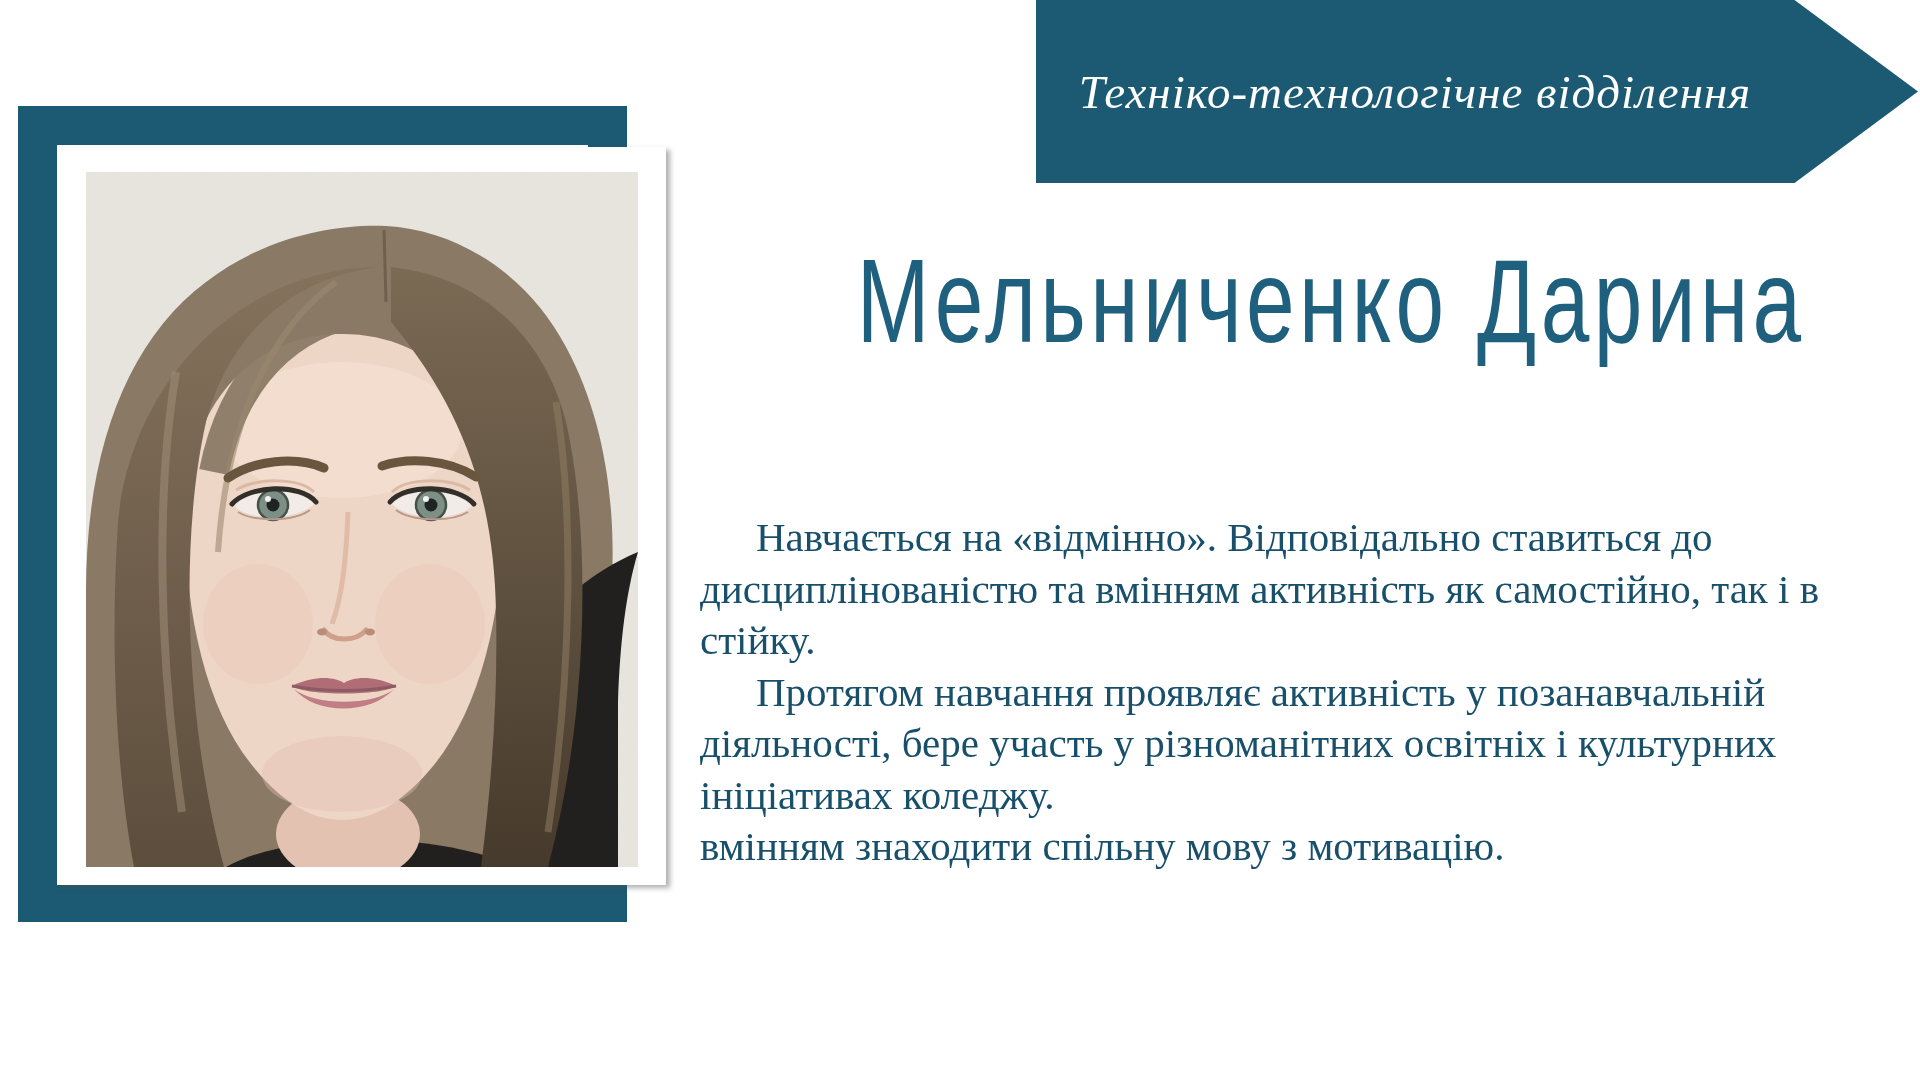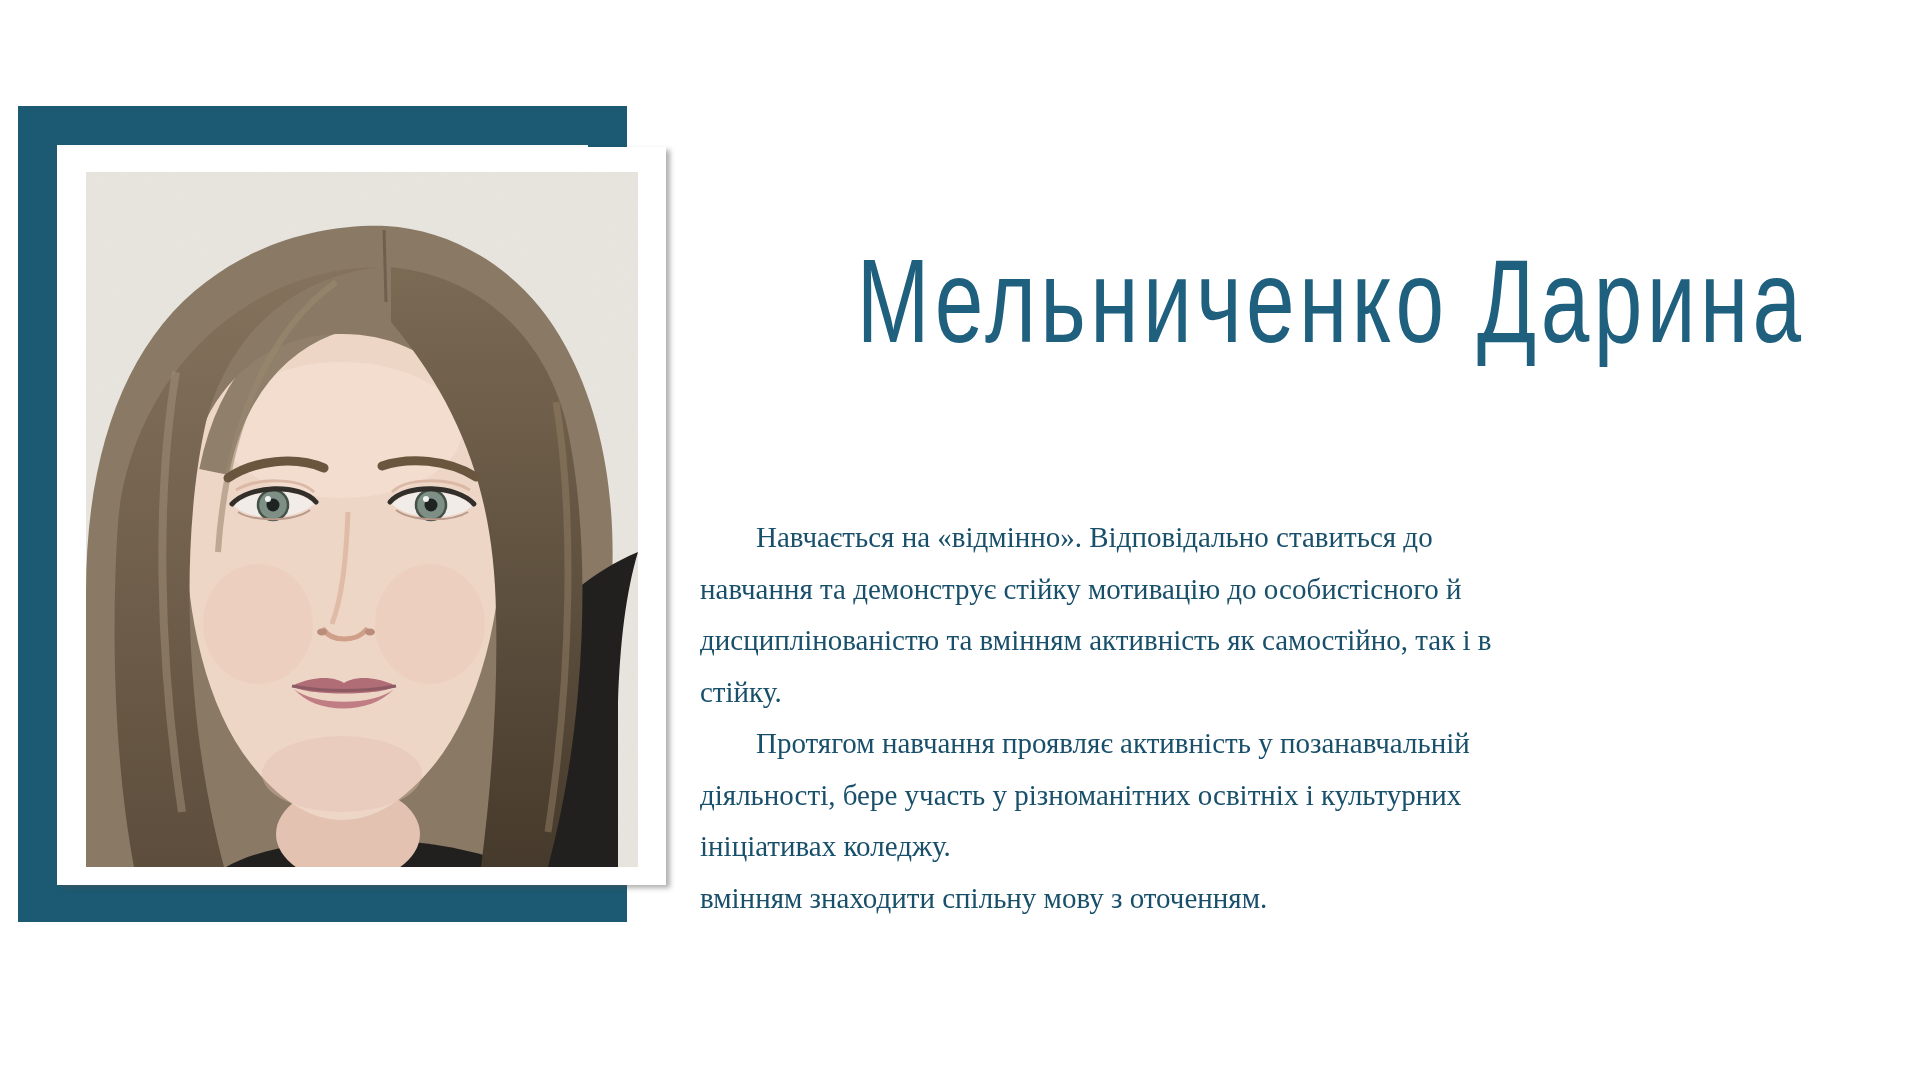--- a/index.html
+++ b/index.html
@@ -47,30 +47,33 @@
     font-family:"Liberation Serif",serif;
     font-weight:bold;font-style:italic;
     font-size:43px;letter-spacing:1px;
     color:var(--subtitle_text,#1e5a78);white-space:nowrap;
   }
   
   .bodytext{
     position:absolute;left:700px;top:512px;width:1185px;
     color:var(--body_text,#184f6a);
     font-family:"Liberation Serif",serif;
-    font-size:29px;line-height:51.5px;
+    font-size:41px;line-height:51.5px;
   }
   .bodytext .line{white-space:nowrap;}
   .bodytext .indent{padding-left:56px;}
 </style>
 </head>
 <body>
 
 <div class="slide">
 
+  <div class="banner">
+    <span class="banner-text">Техніко-технологічне відділення</span>
+  </div>
 
   <div class="photo-frame"></div>
 
   <div class="photo-card">
     <svg viewBox="0 0 552 695" xmlns="http://www.w3.org/2000/svg" role="img">
       <defs>
         <filter id="speckle" x="0" y="0" width="100%" height="100%">
           <feTurbulence type="fractalNoise" baseFrequency="0.8" numOctaves="2" result="n"></feTurbulence>
           <feColorMatrix in="n" type="matrix" values="0 0 0 0 0.60  0 0 0 0 0.58  0 0 0 0 0.55  0 0 0 0.28 0"></feColorMatrix>
         </filter>
@@ -141,22 +144,21 @@
     </svg>
   </div>
 
   <h1 class="title">
     <span class="title-inner">Мельниченко Дарина</span>
   </h1>
 
 
   <div class="bodytext">
     <div class="line indent">Навчається на «відмінно». Відповідально ставиться до</div>
-    <div class="line">навчання та демонструє стійку мотивацію до особистісного й</div>
     <div class="line">дисциплінованістю та вмінням активність як самостійно, так і в</div>
     <div class="line">стійку.</div>
     <div class="line indent">Протягом навчання проявляє активність у позанавчальній</div>
     <div class="line">діяльності, бере участь у різноманітних освітніх і культурних</div>
     <div class="line">ініціативах коледжу.</div>
-    <div class="line">вмінням знаходити спільну мову з оточенням.</div>
+    <div class="line">вмінням знаходити спільну мову з мотивацію.</div>
   </div>
 
 </div>
 
 </body></html>

